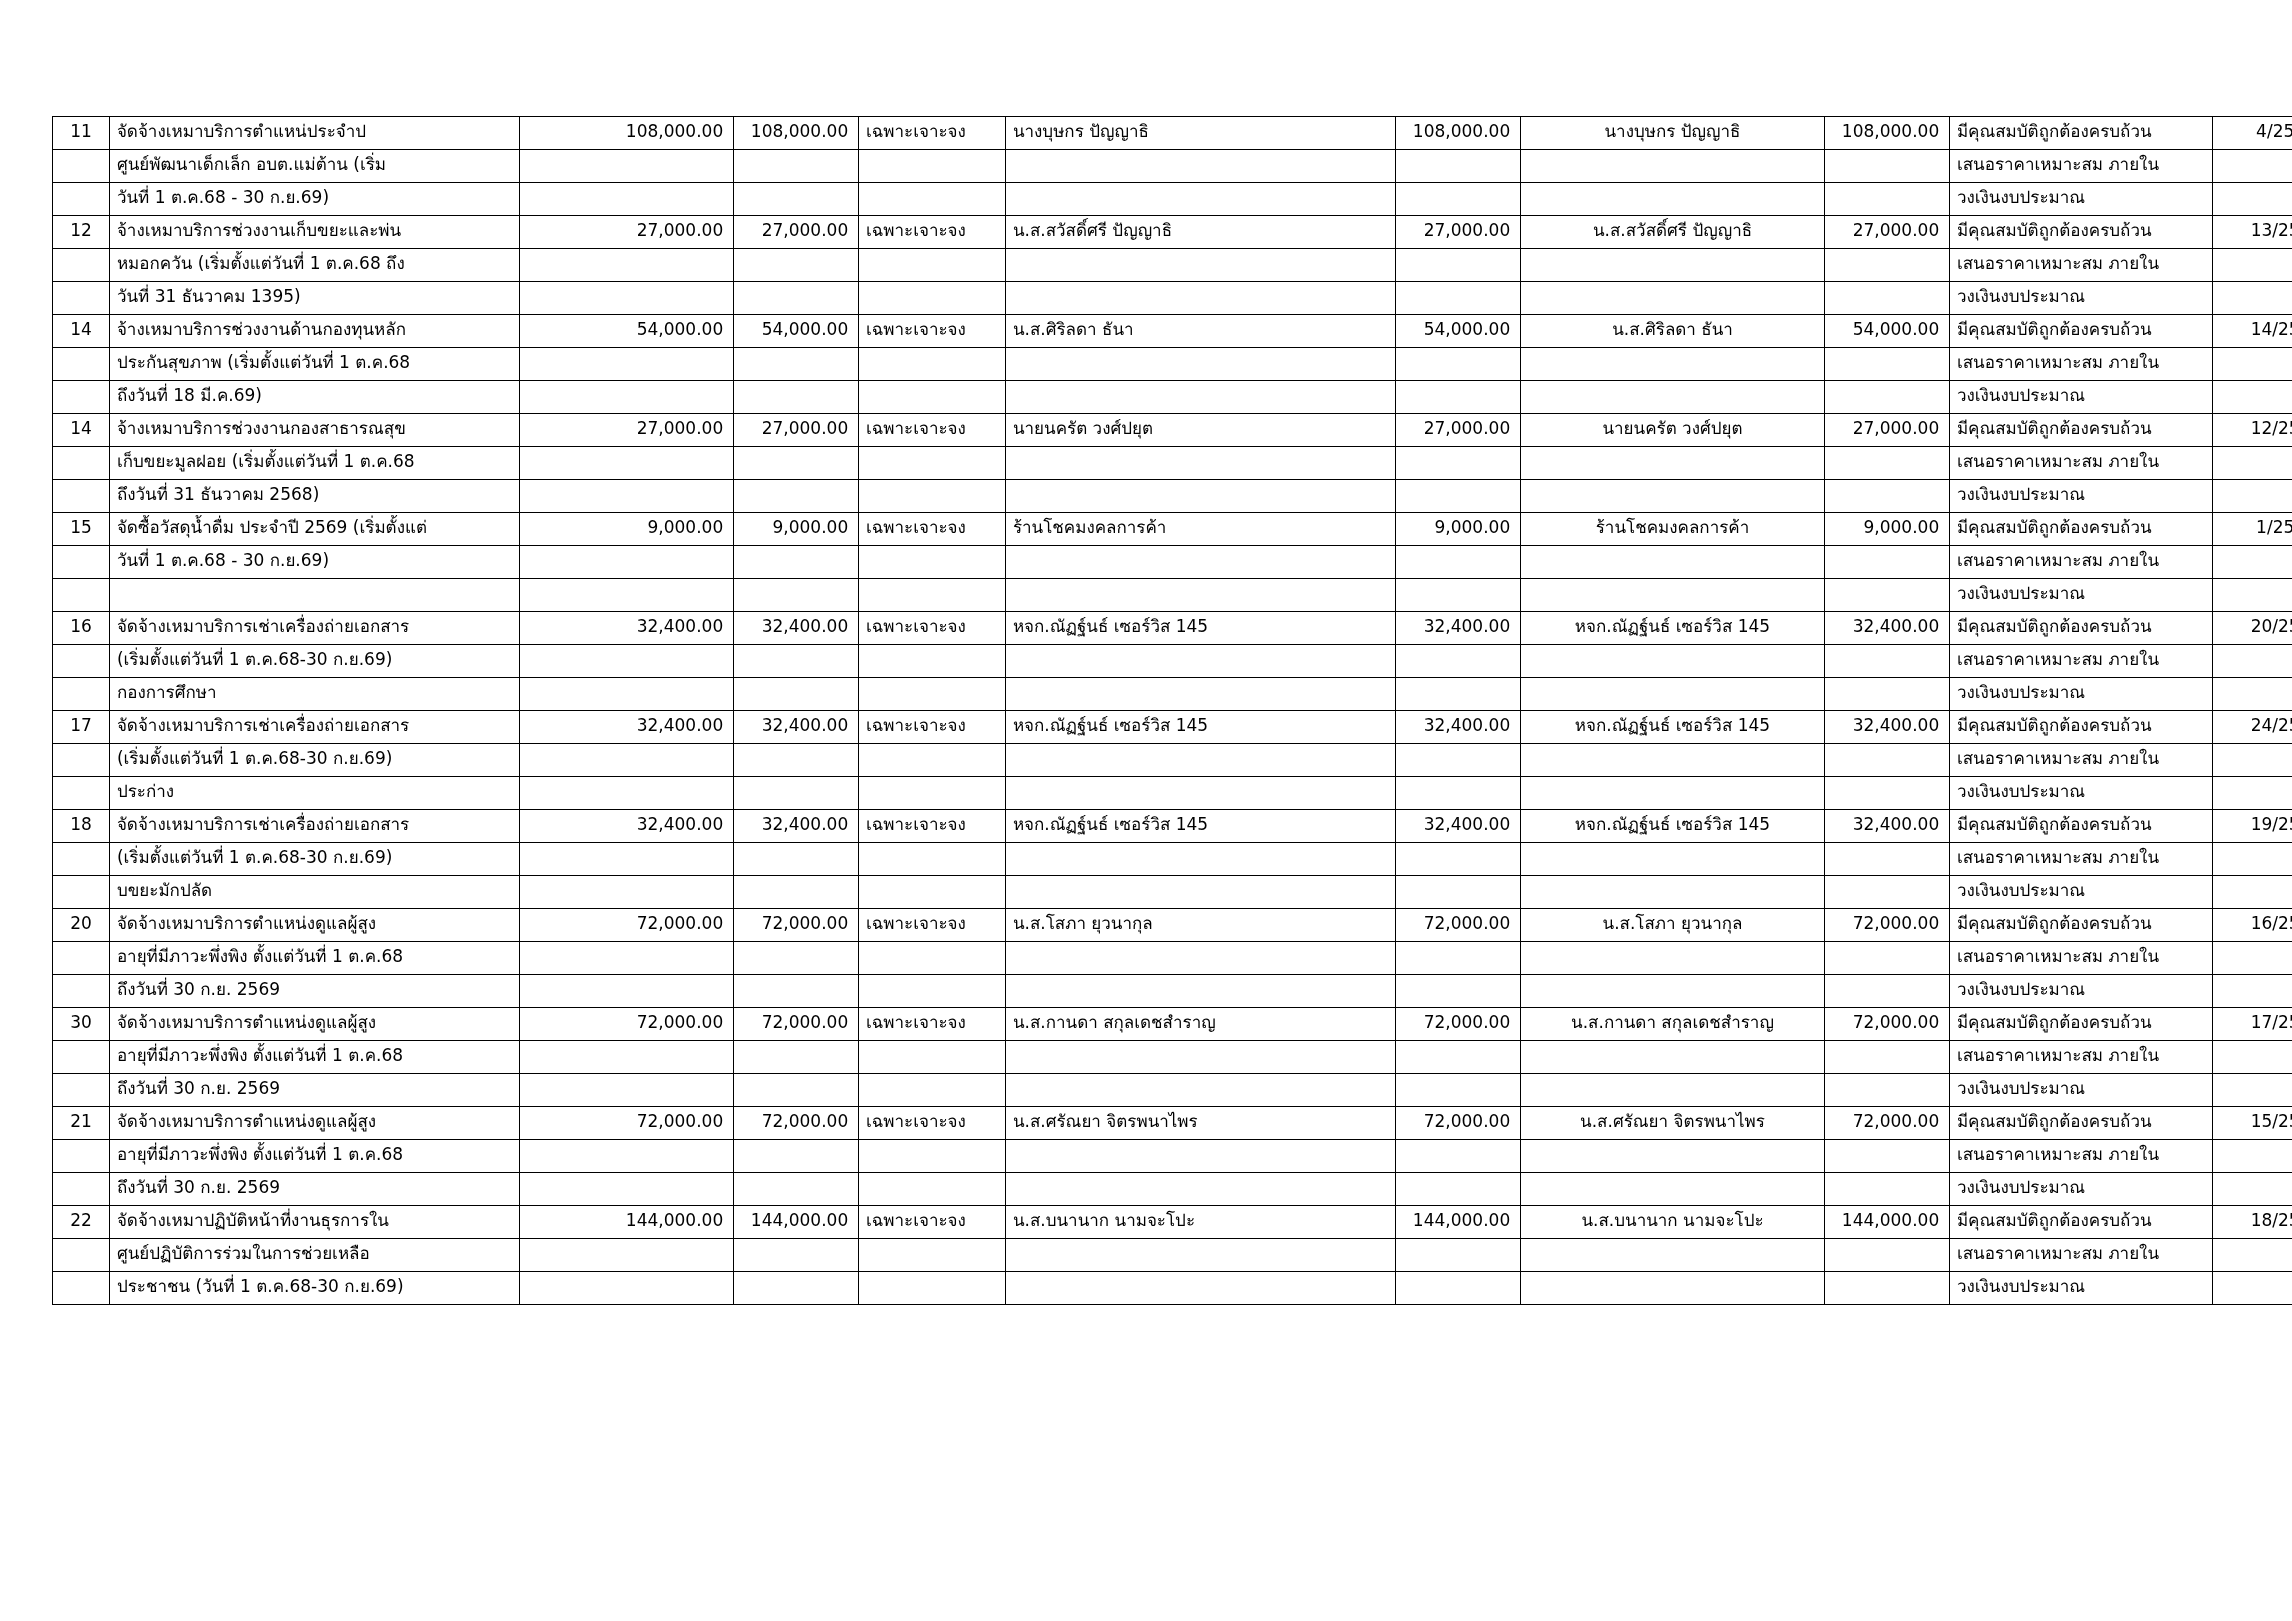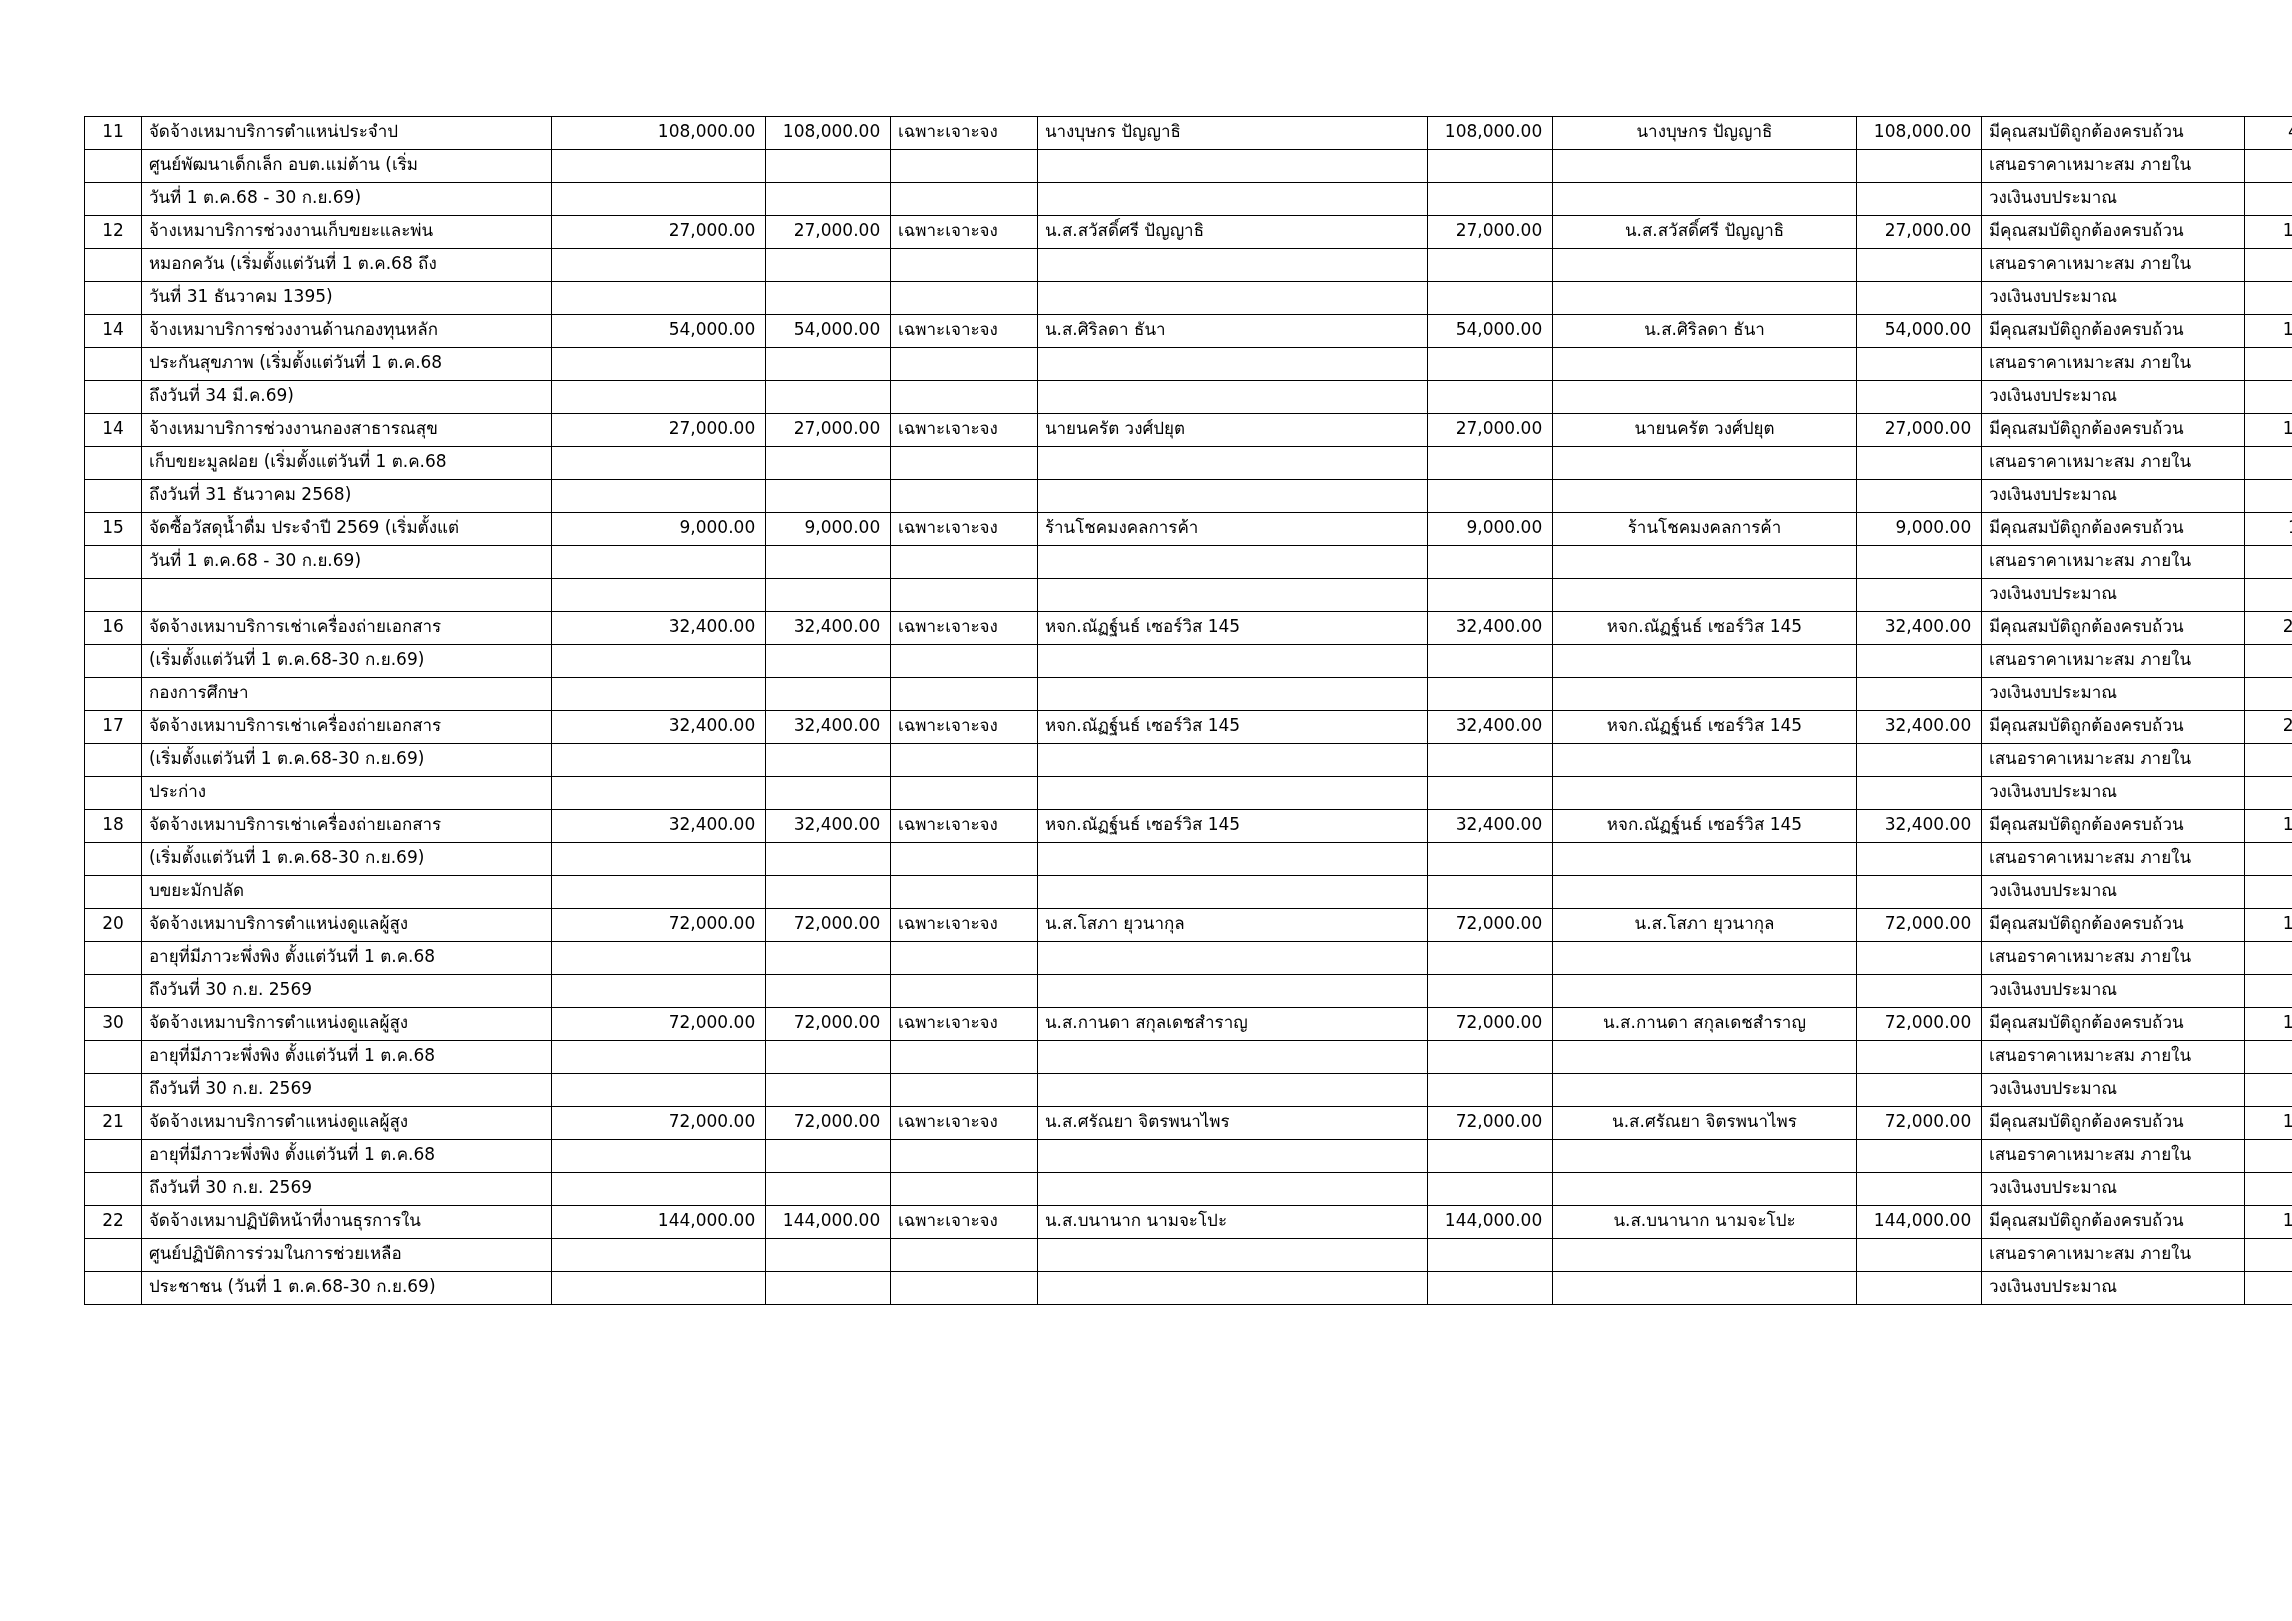--- a/index.html
+++ b/index.html
@@ -12,21 +12,21 @@
     height: 1621px;
     font-family: "DejaVu Sans", "Liberation Sans", sans-serif;
     color: #000000;
     overflow: hidden;
   }
   .page {
     position: relative;
     width: 2293px;
     height: 1213px;
     box-sizing: border-box;
-    padding: 116px 90px 0 84px;
+    padding: 116px 90px 0 52px;
   }
   table.ledger {
     border-collapse: collapse;
     table-layout: fixed;
     width: 2112px;
     font-size: 17px;
     line-height: 1.0;
   }
   table.ledger td {
     border: 1px solid #000000;
@@ -355,21 +355,21 @@
           </td>
           <td class="ctr">
             <span class="cell"></span>
           </td>
         </tr>
         <tr>
           <td class="ctr">
             <span class="cell"></span>
           </td>
           <td class="lft">
-            <span class="cell">ถึงวันที่ 34 มี.ค.69)</span>
+            <span class="cell">ถึงวันที่ 18 มี.ค.69)</span>
           </td>
           <td class="num">
             <span class="cell"></span>
           </td>
           <td class="num">
             <span class="cell"></span>
           </td>
           <td class="lft">
             <span class="cell"></span>
           </td>

